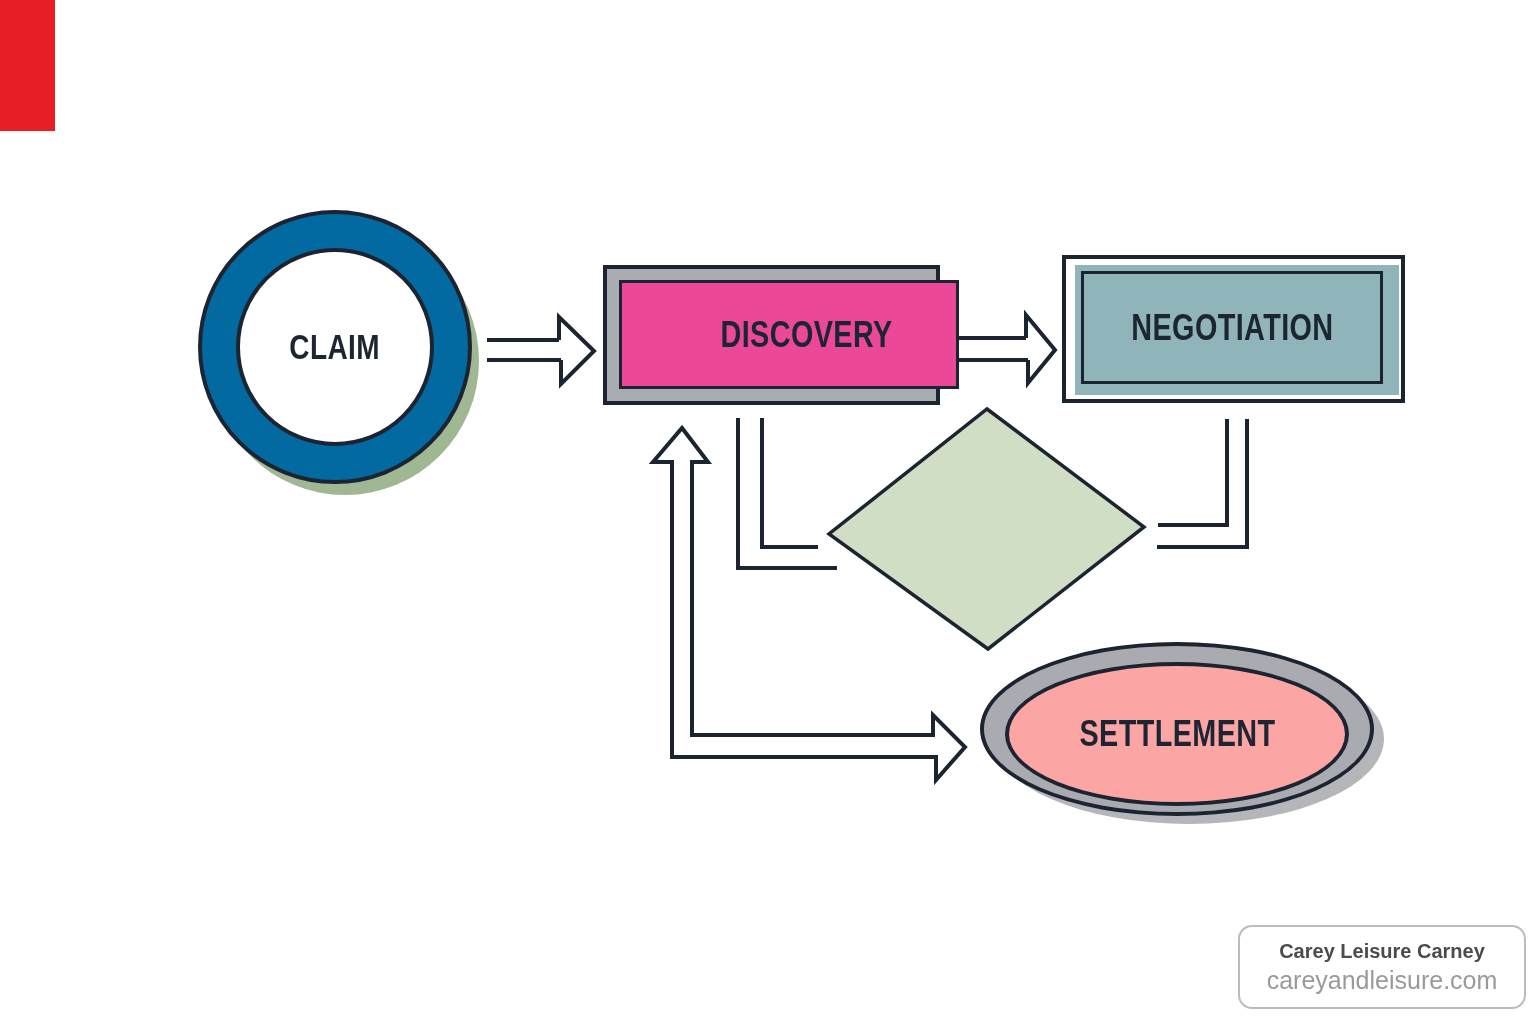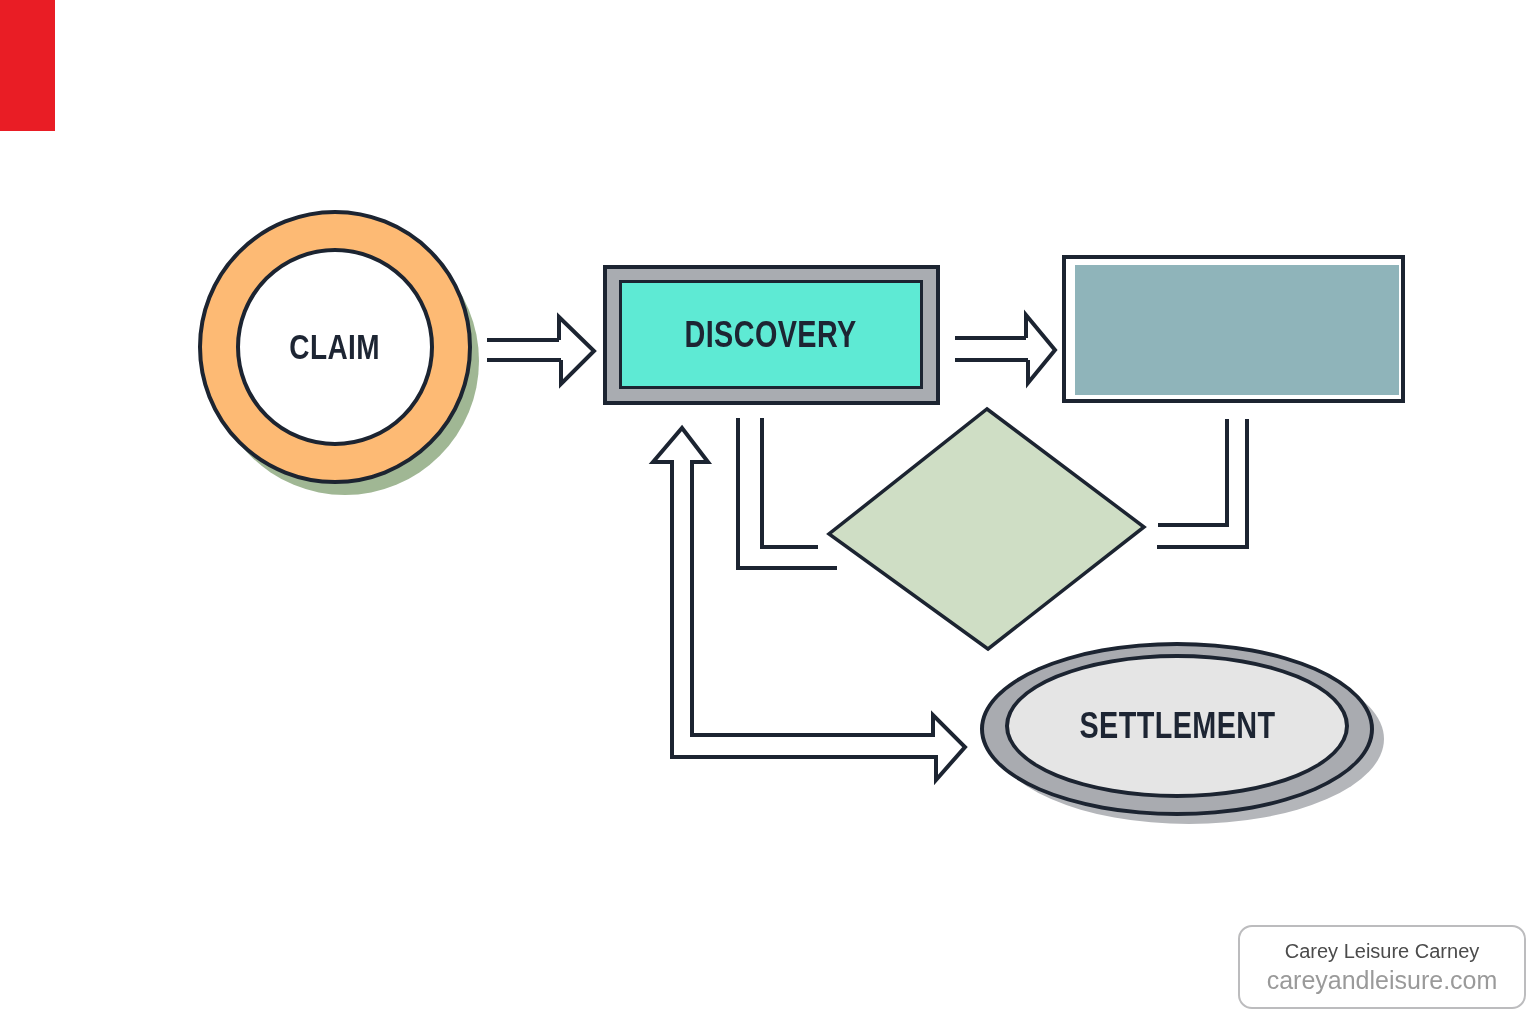--- a/index.html
+++ b/index.html
@@ -28,21 +28,21 @@
     white-space: nowrap;
     letter-spacing: 0.5px;
   }
   .center-flex { display: flex; align-items: center; justify-content: center; }
 
   
   #claim-node {
     position: absolute; left: 198px; top: 210px;
     width: 266px; height: 266px;
     border: 4px solid #1c2431; border-radius: 50%;
-    background: #fdba74;
+    background: #0369a1;
     box-shadow: 10px 14px 0 -3px #a0b794;
   }
   #claim-inner {
     position: absolute; left: 34px; top: 34px;
     width: 190px; height: 190px;
     border: 4px solid #1c2431; border-radius: 50%;
     background: #ffffff;
   }
   #claim-node .node-label { font-size: 35px; }
 
@@ -50,21 +50,22 @@
   #discovery-node {
     position: absolute; left: 603px; top: 265px;
     width: 329px; height: 132px;
     border: 4px solid #1c2431;
     background: #a9acb1;
   }
   #discovery-inner {
     position: absolute; left: 12px; top: 11px;
     width: 298px; height: 103px;
     border: 3px solid #1c2431;
-    background: #5eead4;
+    background: #ec4899;
+    padding-left: 36px;
   }
 
   
   #negotiation-node {
     position: absolute; left: 1062px; top: 255px;
     width: 335px; height: 140px;
     border: 4px solid #1c2431;
     background: #ffffff;
   }
   #negotiation-fill {
@@ -86,38 +87,38 @@
 
   
   #settlement-node {
     position: absolute; left: 980px; top: 642px;
     width: 386px; height: 166px;
     border: 4px solid #1c2431; border-radius: 50%;
     background: #a9abb0;
     box-shadow: 12px 10px 0 -2px #b4b6ba;
   }
   #settlement-inner {
-    position: absolute; left: 21px; top: 8px;
+    position: absolute; left: 21px; top: 16px;
     width: 336px; height: 136px;
     border: 4px solid #1c2431; border-radius: 50%;
-    background: #e5e5e5;
+    background: #fca5a5;
   }
 
   
   #attribution-card {
     position: absolute; left: 1238px; top: 925px;
     width: 284px; height: 80px;
     border: 2px solid #bcbcbe; border-radius: 14px;
     background: #ffffff;
     display: flex; flex-direction: column;
     align-items: center; justify-content: center;
     gap: 3px;
   }
   #attribution-name {
-    font-weight: normal; font-size: 20px; color: #4b4b4b;
+    font-weight: bold; font-size: 20px; color: #4b4b4b;
   }
   #attribution-site {
     font-size: 25px; color: #9a9a9a;
   }
 </style>
 </head>
 <body>
 
 <div id="canvas">
 
@@ -161,20 +162,23 @@
   </div>
 
   <div id="discovery-node">
     <div id="discovery-inner" class="center-flex">
       <span class="node-label">DISCOVERY</span>
     </div>
   </div>
 
   <div id="negotiation-node">
     <div id="negotiation-fill"></div>
+    <div id="negotiation-inner" class="center-flex">
+      <span class="node-label">NEGOTIATION</span>
+    </div>
   </div>
 
 
   <div id="settlement-node">
     <div id="settlement-inner" class="center-flex">
       <span class="node-label">SETTLEMENT</span>
     </div>
   </div>
 
   <div id="attribution-card">

